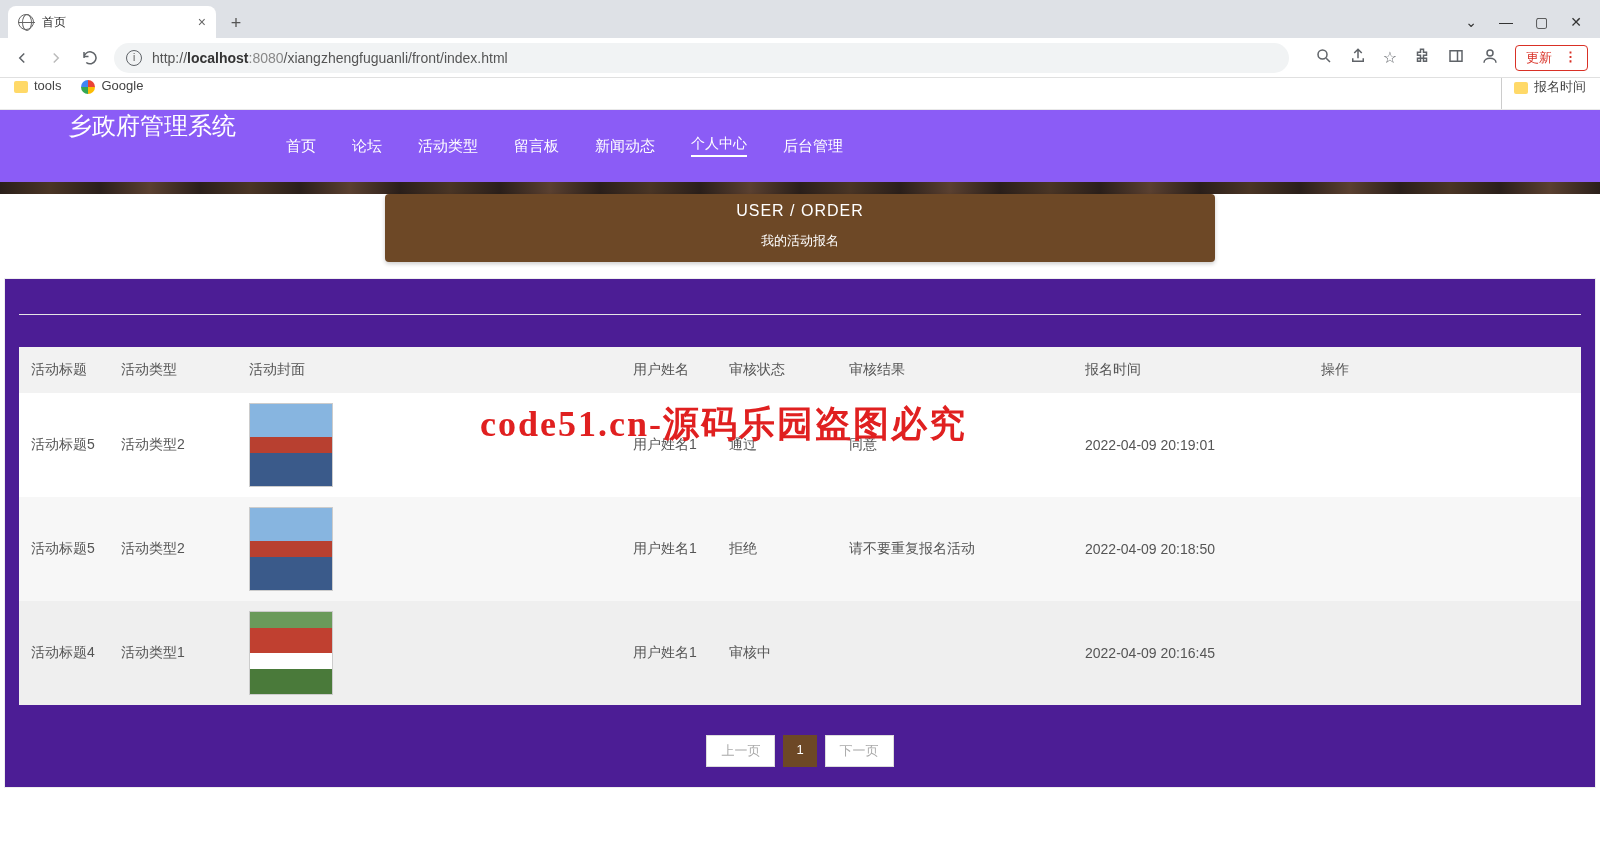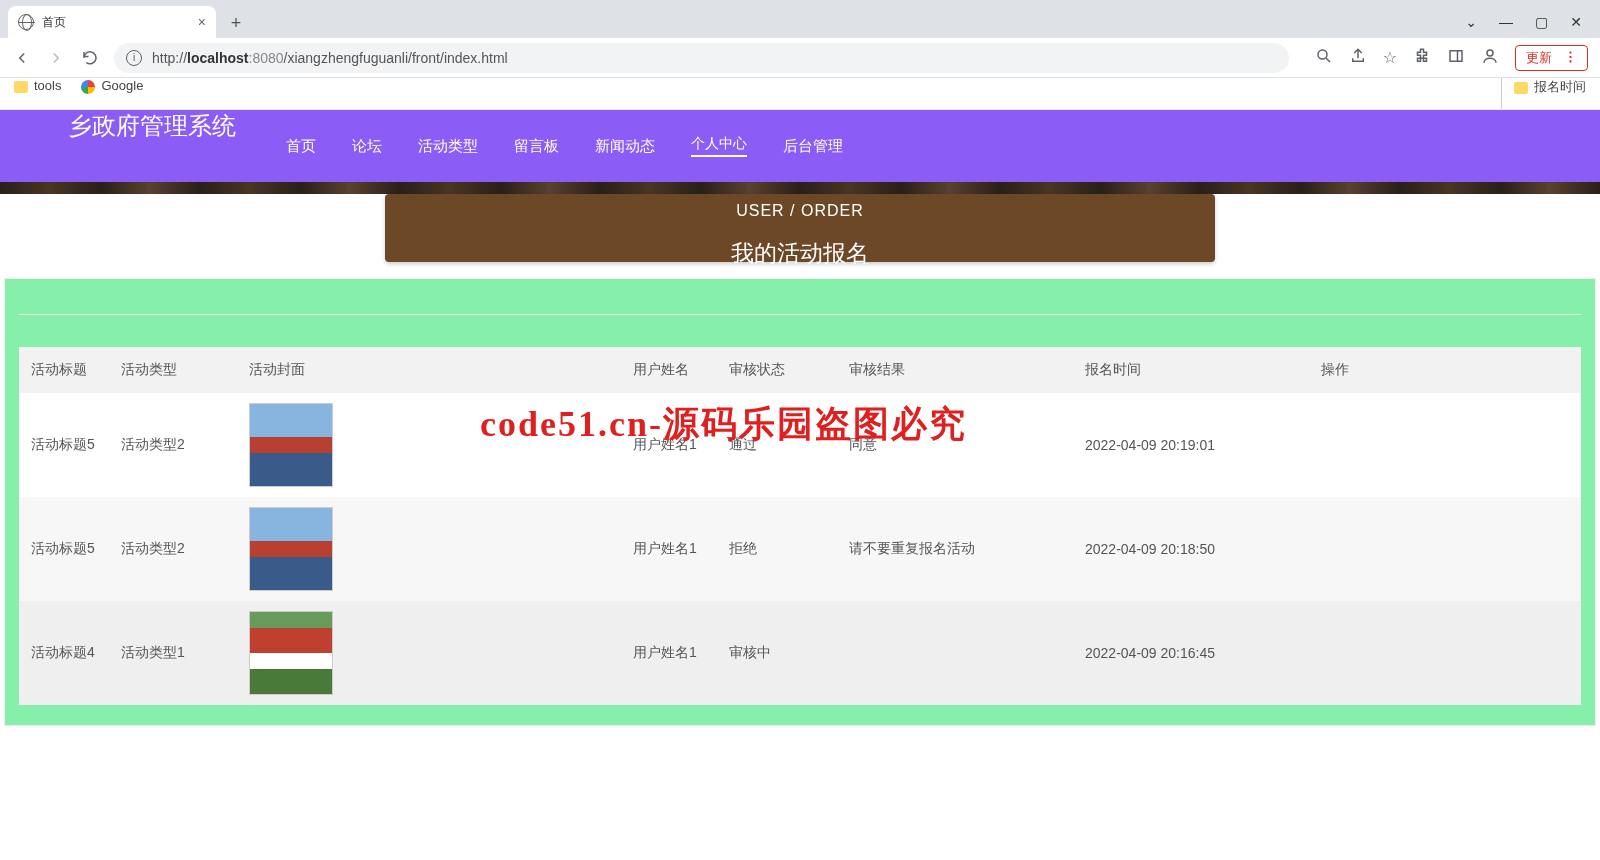--- a/index.html
+++ b/index.html
@@ -23,22 +23,22 @@
 .bmk .f{width:14px;height:12px;background:#ffd968;border-radius:2px;display:inline-block;margin-right:6px;vertical-align:middle}
 .bmk .g{width:14px;height:14px;display:inline-block;margin-right:6px;vertical-align:middle;background:conic-gradient(#ea4335 0 90deg,#fbbc05 90deg 180deg,#34a853 180deg 270deg,#4285f4 270deg);border-radius:50%}
 .bmk .sep{margin-left:auto;border-left:1px solid #ccc;padding-left:12px}
 .navbar{background:#8b5cf6;height:72px;display:flex;padding:0 30px 0 68px;color:#fff}
 .logo{font-size:24px;font-weight:500;margin-right:50px}
 .nlinks{display:flex;gap:36px;font-size:15px;align-items:center}
 .nlinks .act{font-size:14px;border-bottom:2px solid #fff;padding-bottom:2px}
 .hero{height:12px;background:linear-gradient(90deg,#2a1f1a,#4a3525,#2a1f1a,#5a4030,#2a1f1a);background-size:200px 100%}
 .hdr{width:830px;height:68px;background:#6d4826;margin:0 auto;border-radius:4px;color:#fff;text-align:center;padding-top:8px;box-shadow:0 2px 4px rgba(0,0,0,0.2)}
 .hdr .t1{font-size:16px;letter-spacing:1px}
-.hdr .t2{font-size:23px;margin-top:18px}
-.content{background:#86efac;margin:16px 4px 12px;border:1px solid #eee;padding:30px 14px 20px}
+.hdr .t2{font-size:13px;margin-top:12px}
+.content{background:#4c1d95;margin:16px 4px 12px;border:1px solid #eee;padding:30px 14px 20px}
 .crumb{border-bottom:1px solid #e5e5e5;height:6px;margin-bottom:32px}
 table{width:100%;border-collapse:collapse;font-size:14px;color:#555}
 thead th{background:#f2f2f2;text-align:left;padding:14px 12px;font-weight:400}
 tbody td{padding:10px 12px;border-bottom:0}
 tbody tr:nth-child(odd){background:#fff}
 tbody tr:nth-child(even){background:#f7f7f7}
 tbody tr:last-child{background:#efefef}
 .thumb{width:84px;height:84px;background:linear-gradient(#87b5e0 40%,#b84030 40% 60%,#3a5a8a 60%);border:1px solid #ccc}
 .thumb.g2{background:linear-gradient(#6a9a5a 20%,#c04030 20% 50%,#fff 50% 70%,#4a7a3a 70%)}
 .pag{display:flex;justify-content:center;gap:8px;margin-top:30px}
@@ -184,15 +184,20 @@
             <div class="thumb g2"></div>
           </td>
   <td>用户姓名1</td>
   <td>审核中</td>
   <td></td>
   <td>2022-04-09 20:16:45</td>
   <td></td>
         </tr>
       </tbody>
   </table>
+  <div class="pag">
+    <div class="pbtn">上一页</div>
+    <div class="pbtn cur">1</div>
+    <div class="pbtn">下一页</div>
+  </div>
 </div>
 
 <div class="wm">code51.cn-源码乐园盗图必究</div>
 
 </body></html>

